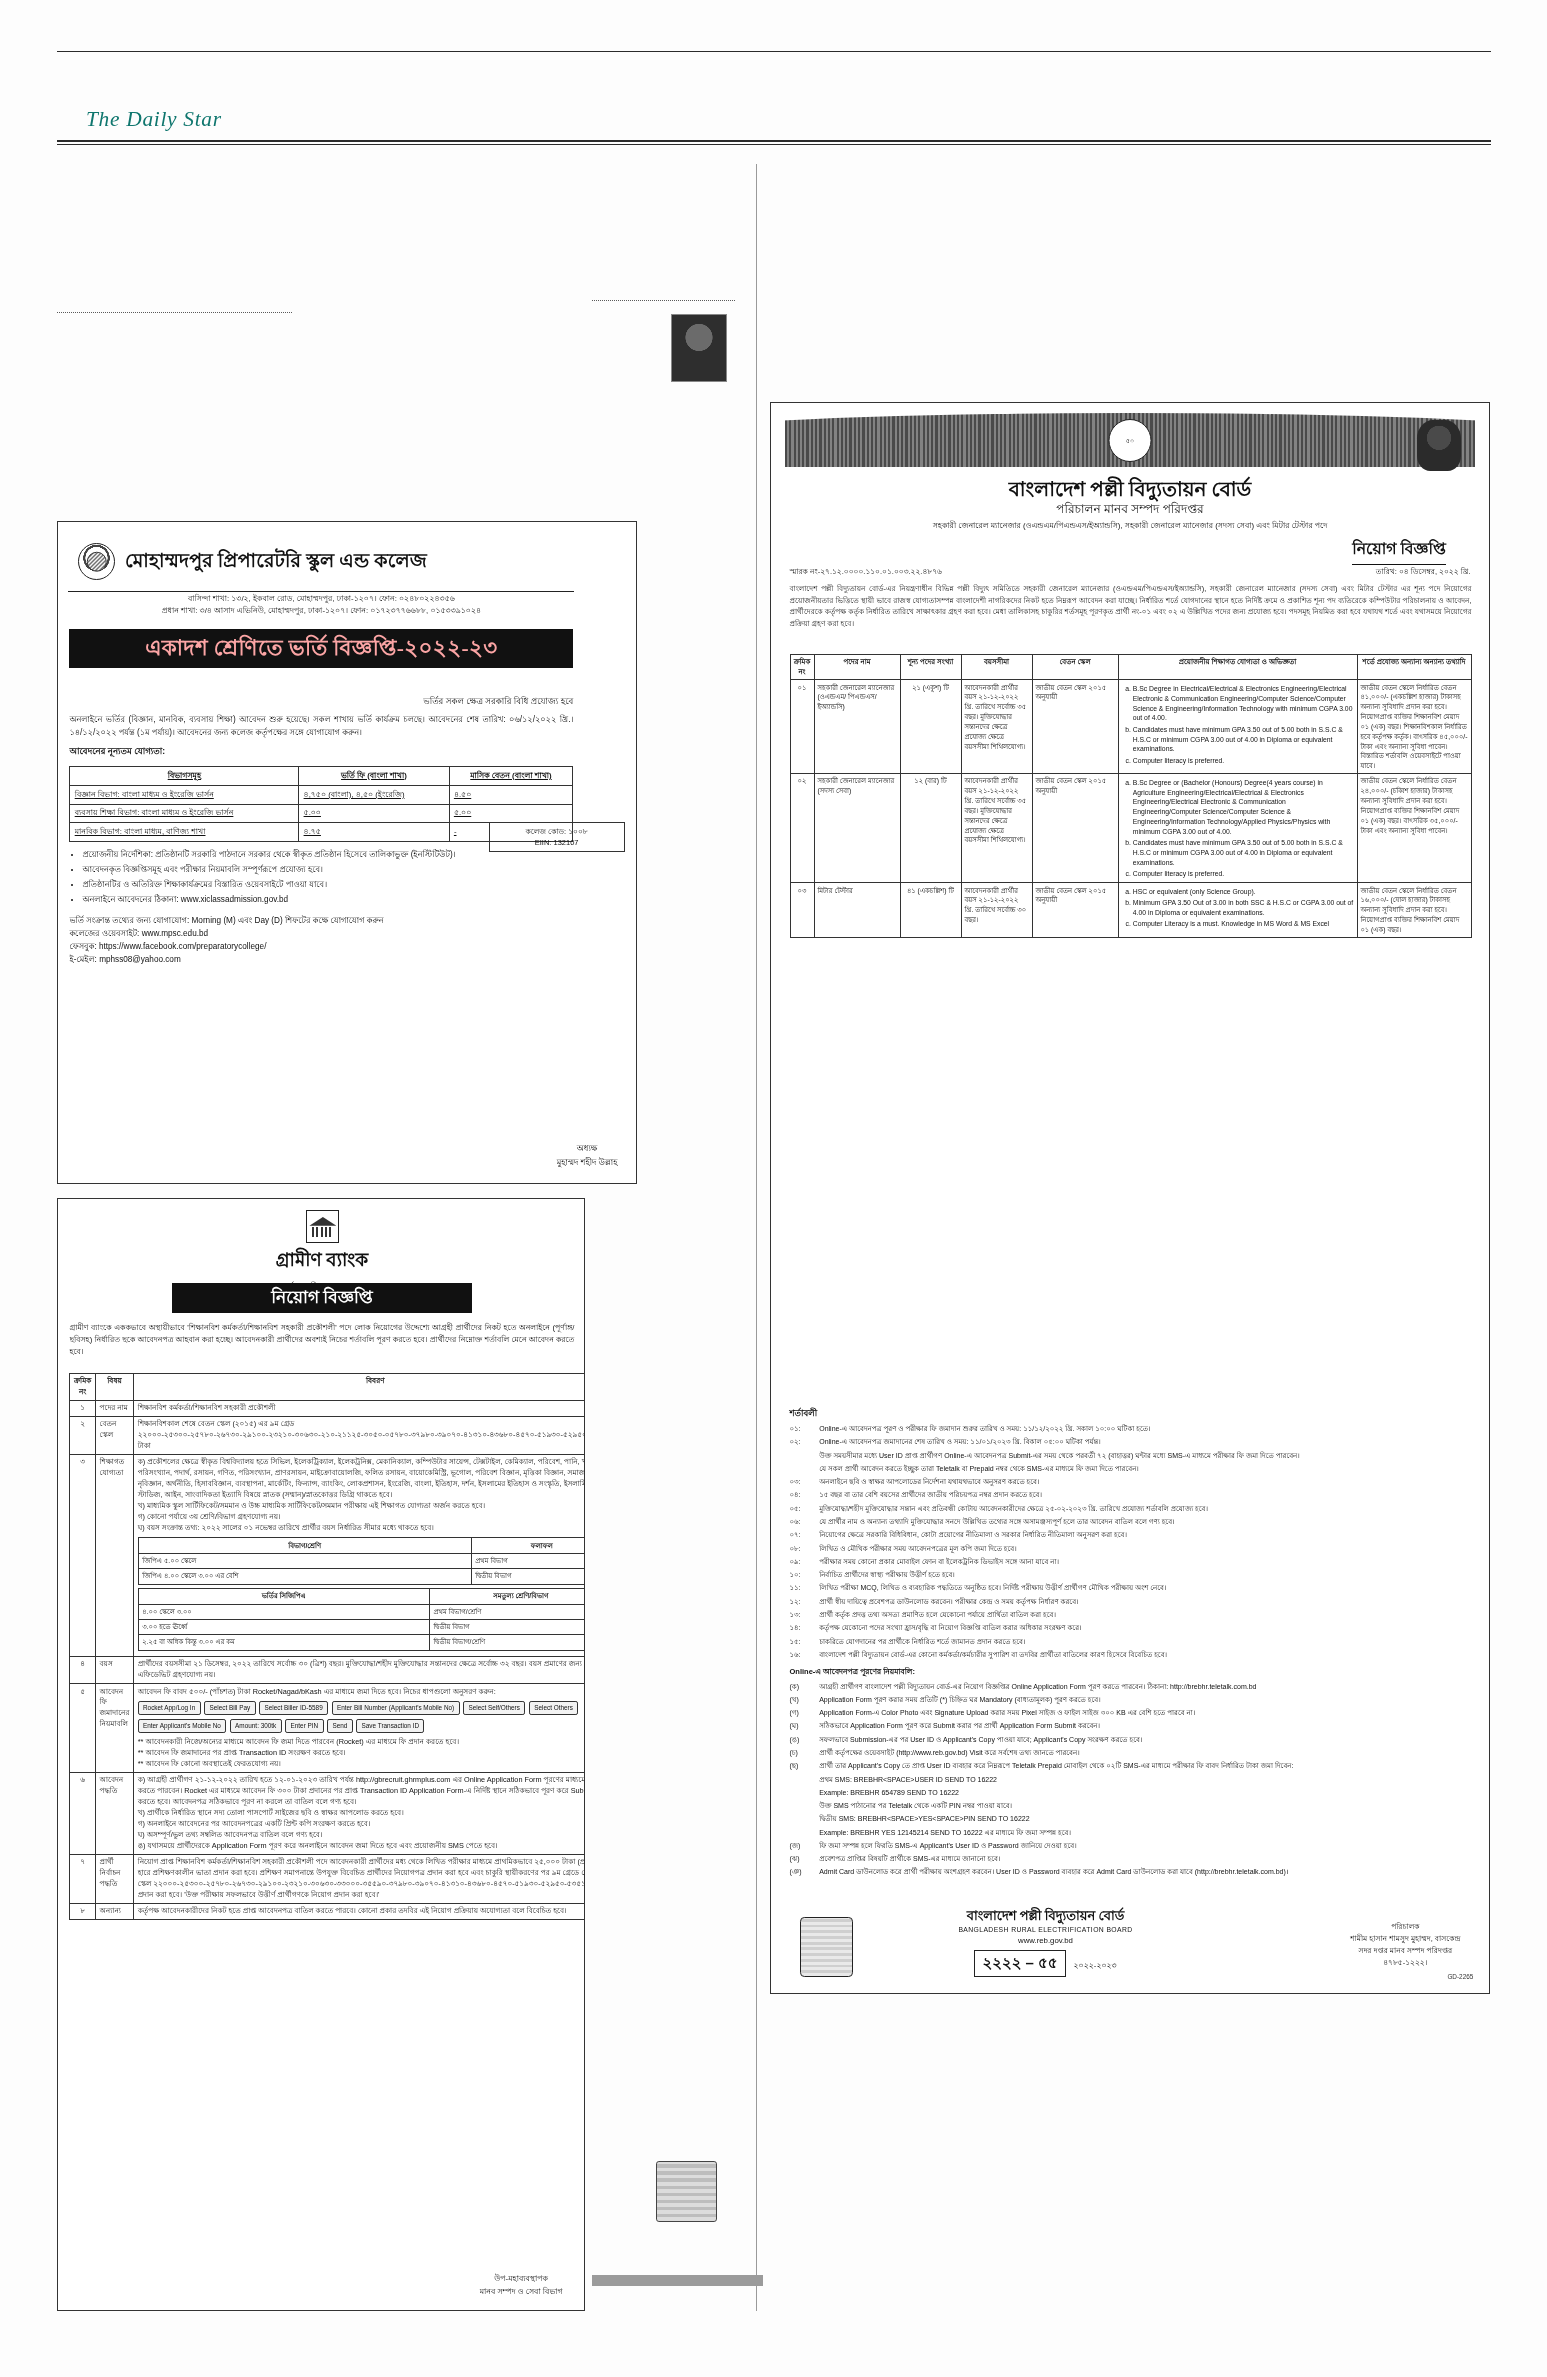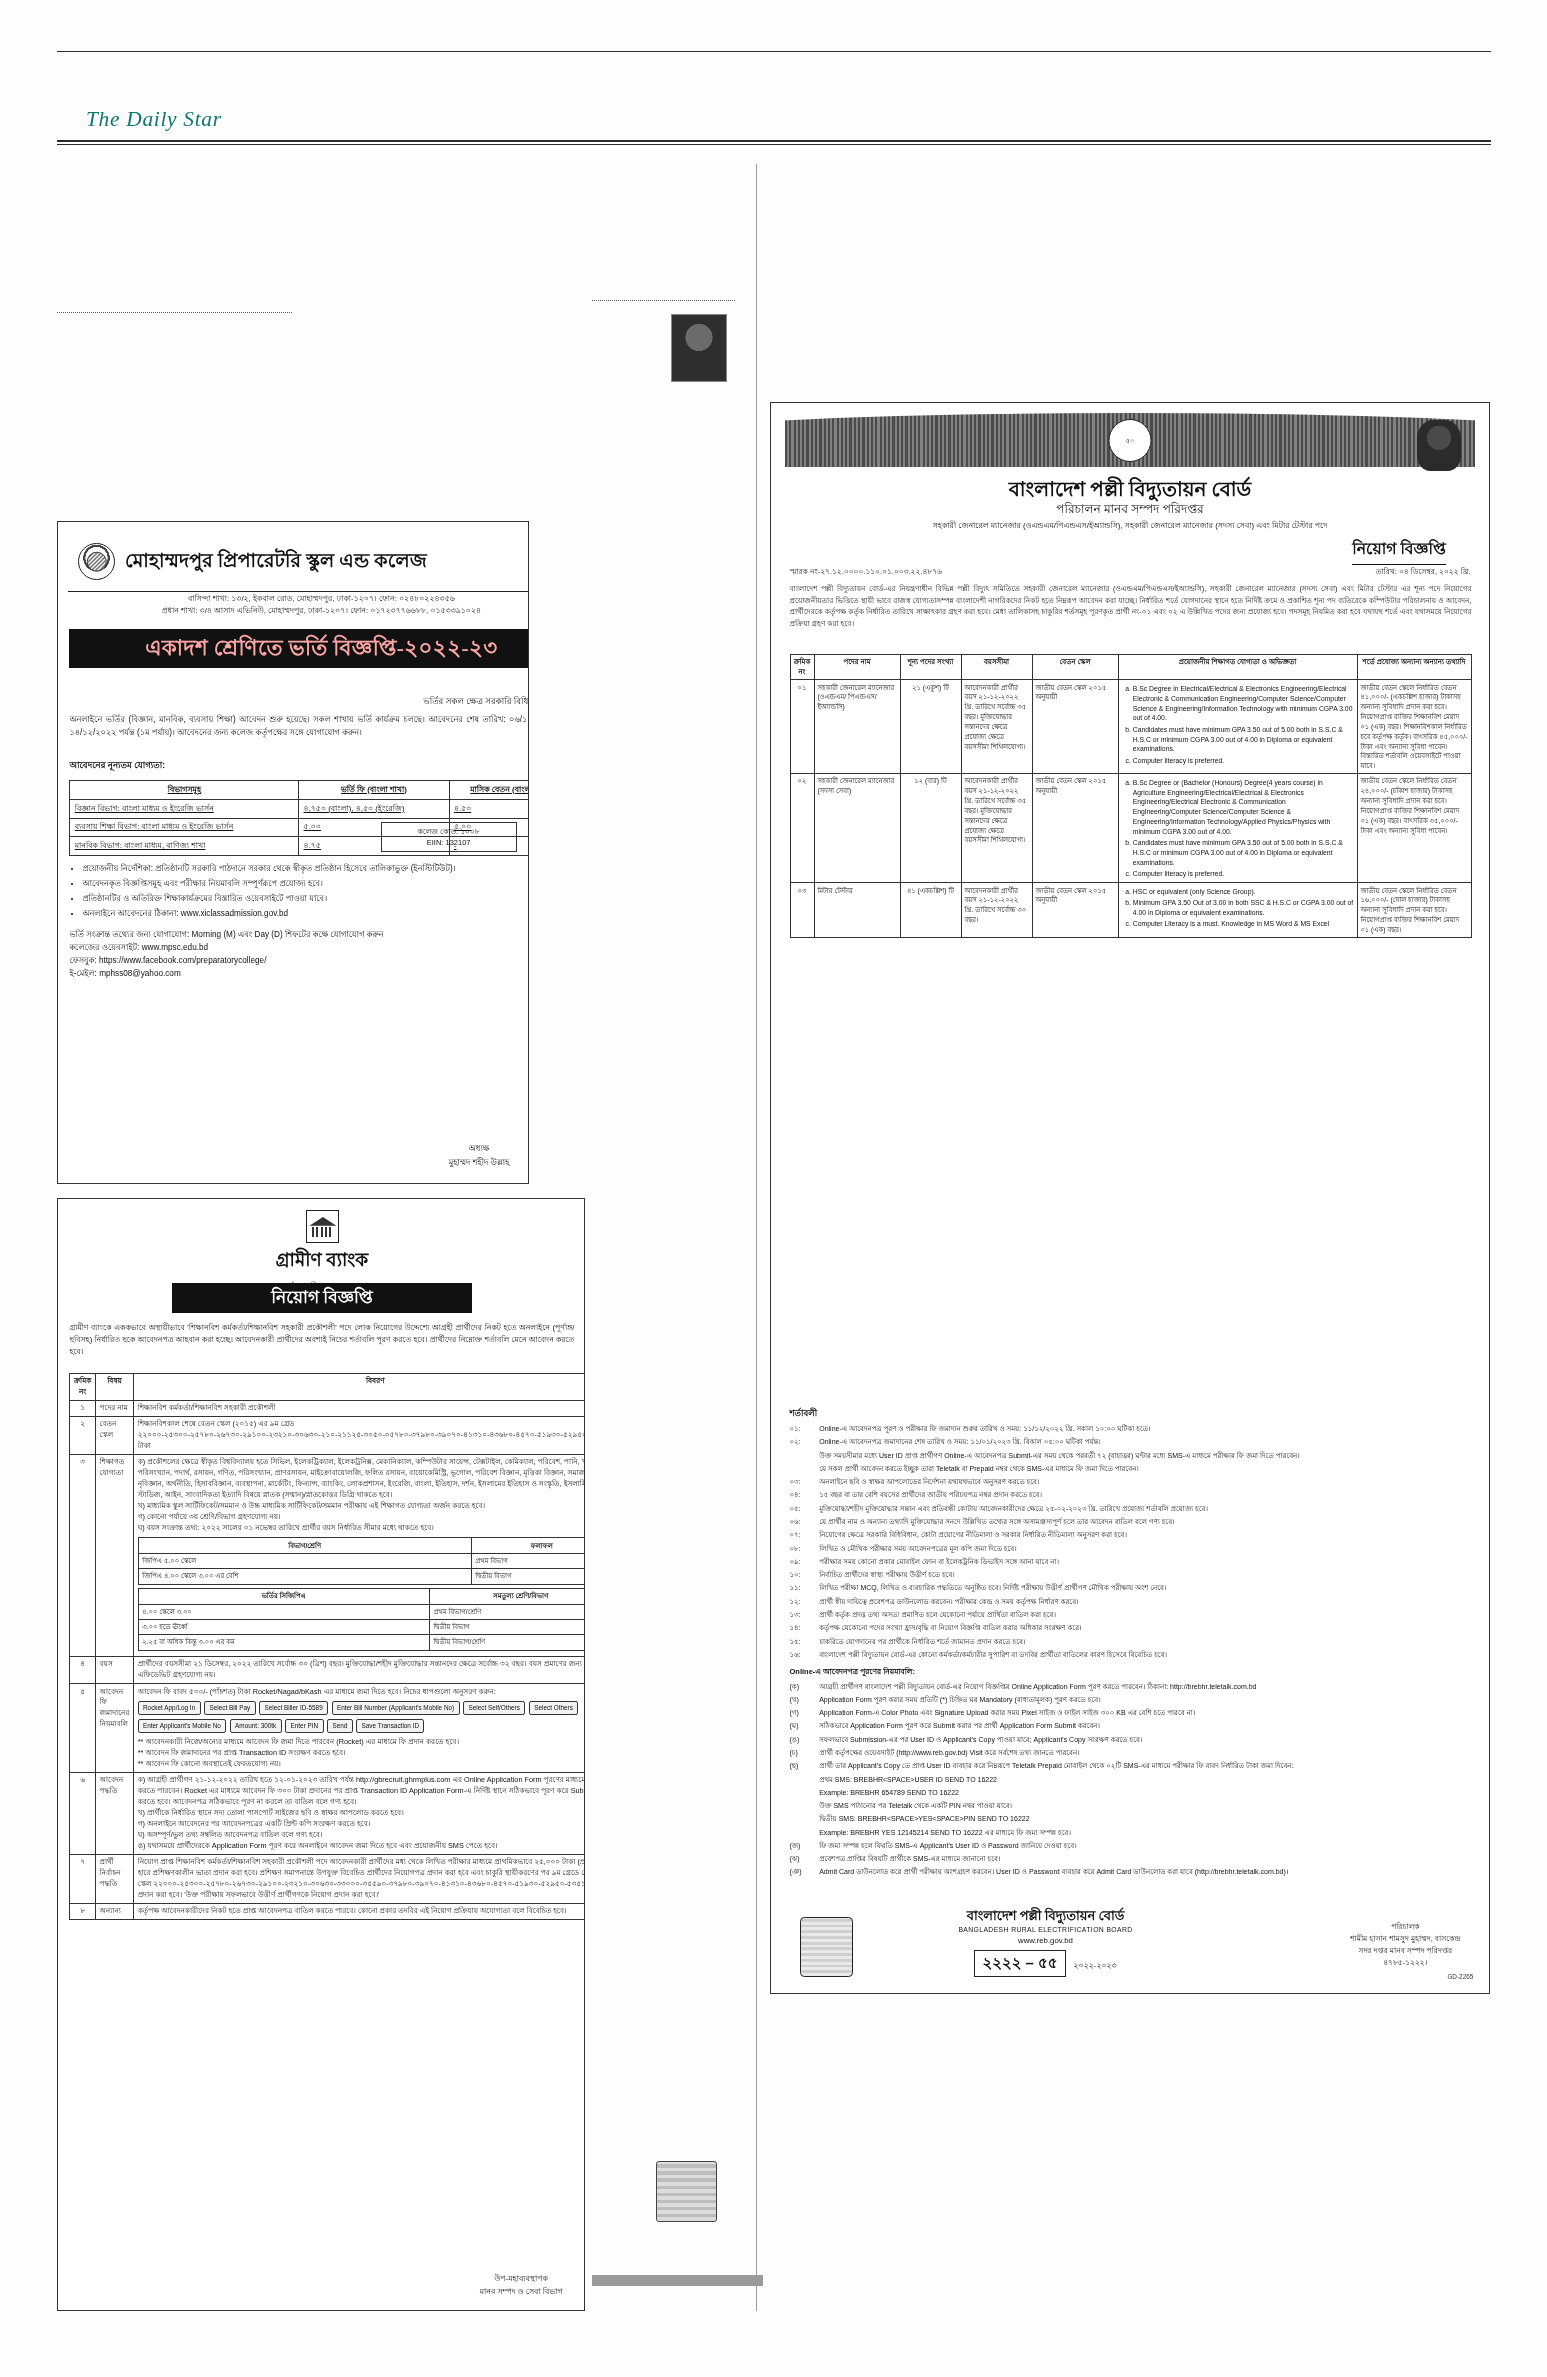--- a/index.html
+++ b/index.html
@@ -42,21 +42,21 @@
 
   
   .ad {
     position:absolute;
     background:#ffffff;
     border:0.7px solid #333;
     overflow:hidden;
   }
 
   
-  #ad-mpsc { left:57px; top:521px; width:472px; height:663px; border:0.7px solid #333; }
+  #ad-mpsc { left:57px; top:521px; width:580px; height:663px; border:0.7px solid #333; }
   #ad-mpsc .hdr {
     position:absolute; left:10px; top:10px; width:506px; height:60px;
     border-bottom:1.4px solid #222;
     display:flex; align-items:center; gap:10px; padding:0 10px;
   }
   .crest {
     width:37px; height:37px; border-radius:50%;
     border:1.4px solid #222; flex:0 0 auto;
     background:
       radial-gradient(circle at 50% 40%, #fff 0 40%, #444 41% 48%, #fff 49% 100%);
@@ -265,21 +265,21 @@
       <div class="school-name">মোহাম্মদপুর প্রিপারেটরি স্কুল এন্ড কলেজ</div>
     </div>
     <div class="school-sub">
       <div>বাসিন্দা শাখা: ১৩/২, ইকবাল রোড, মোহাম্মদপুর, ঢাকা-১২০৭। ফোন: ০২৪৮০২২৪৩৫৬</div>
       <div>প্রধান শাখা: ৩/৪ আসাদ এভিনিউ, মোহাম্মদপুর, ঢাকা-১২০৭। ফোন: ০১৭২৩৭৭৬৬৮৮, ০১৫৩৩৯১০২৪</div>
     </div>
     <div class="banner">একাদশ শ্রেণিতে ভর্তি বিজ্ঞপ্তি-২০২২-২৩</div>
     <div class="body">
       <div class="center-line">ভর্তির সকল ক্ষেত্র সরকারি বিধি প্রযোজ্য হবে</div>
       <div style="margin-top:5.7px; text-align:justify;">অনলাইনে ভর্তির (বিজ্ঞান, মানবিক, ব্যবসায় শিক্ষা) আবেদন শুরু হয়েছে। সকল শাখায় ভর্তি কার্যক্রম চলছে। আবেদনের শেষ তারিখ: ০৬/১২/২০২২ খ্রি.। ১৪/১২/২০২২ পর্যন্ত (১ম পর্যায়)। আবেদনের জন্য কলেজ কর্তৃপক্ষের সঙ্গে যোগাযোগ করুন।</div>
-      <div style="margin-top:20px; font-weight:bold; font-size:8.6px;">আবেদনের নূন্যতম যোগ্যতা:</div>
+      <div style="margin-top:6px; font-weight:bold; font-size:8.6px;">আবেদনের নূন্যতম যোগ্যতা:</div>
       <table>
         <thead>
           <tr>
             <th>বিভাগসমূহ</th>
             <th>ভর্তি ফি (বাংলা শাখা)</th>
             <th>মাসিক বেতন (বাংলা শাখা)</th>
           </tr>
         </thead>
         <tbody>
           <tr>

